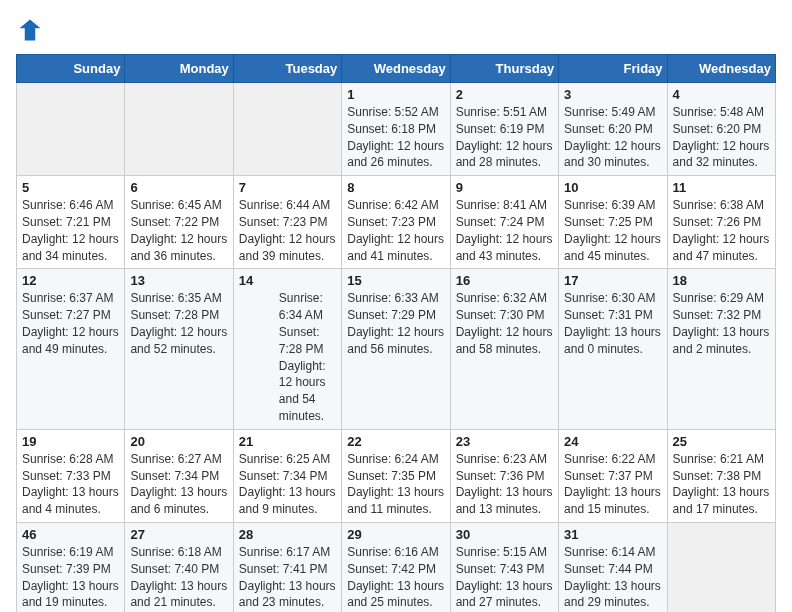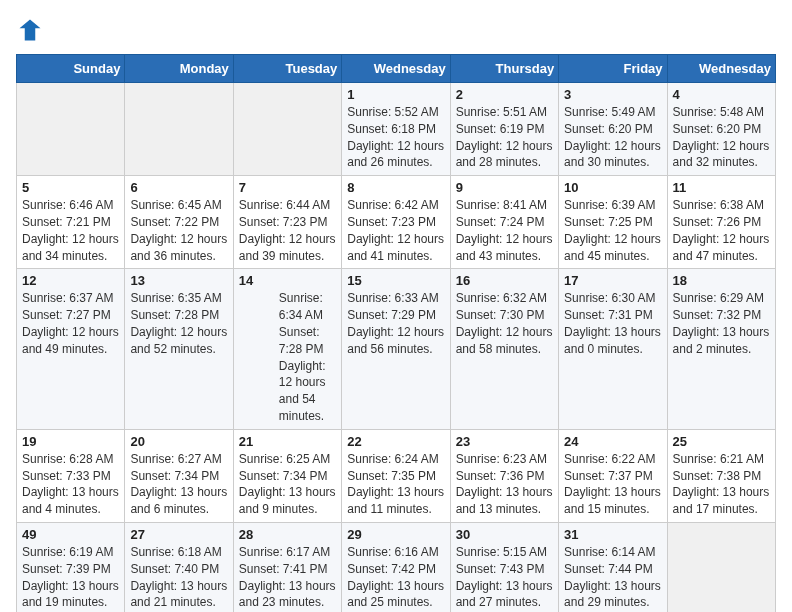--- a/index.html
+++ b/index.html
@@ -304,21 +304,21 @@
         <td>
           <span class="day-num">25</span>
           <div class="day-info" style="white-space: pre-line;">Sunrise: 6:21 AM
 Sunset: 7:38 PM
 Daylight: 13 hours
 and 17 minutes.</div>
         </td>
       </tr>
       <tr>
         <td>
-          <span class="day-num">49</span>
+          <span class="day-num">46</span>
           <div class="day-info" style="white-space: pre-line;">Sunrise: 6:19 AM
 Sunset: 7:39 PM
 Daylight: 13 hours
 and 19 minutes.</div>
         </td>
         <td>
           <span class="day-num">27</span>
           <div class="day-info" style="white-space: pre-line;">Sunrise: 6:18 AM
 Sunset: 7:40 PM
 Daylight: 13 hours

